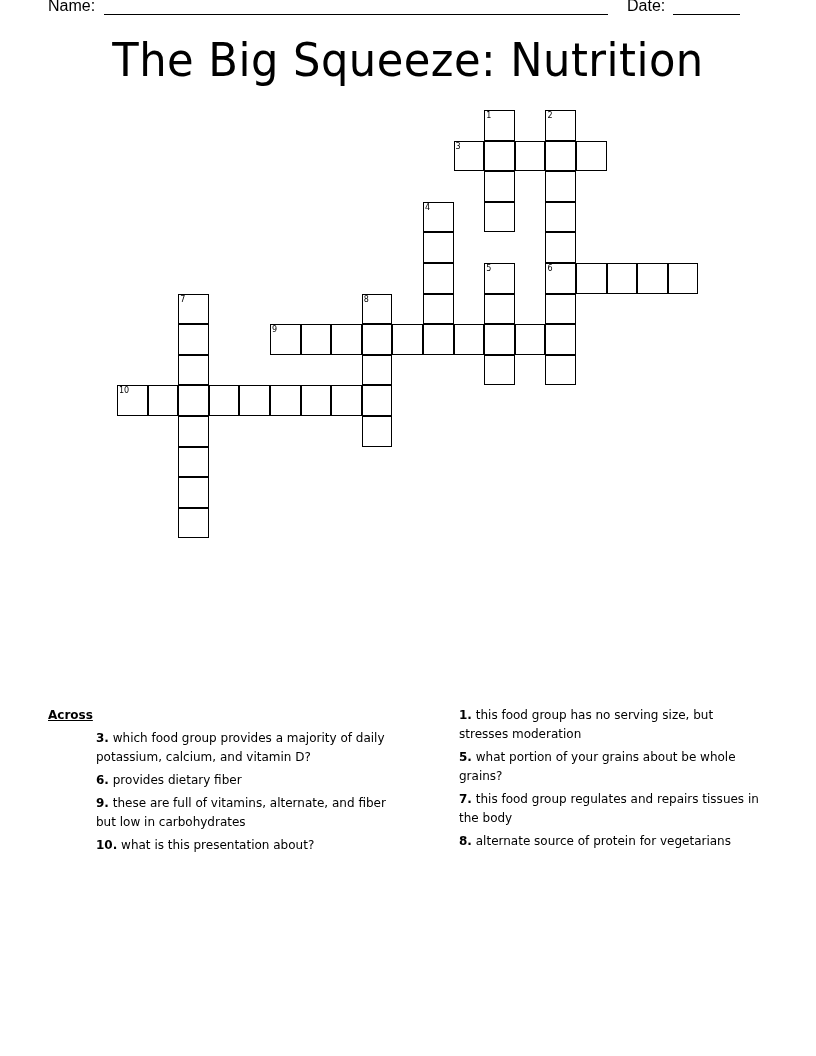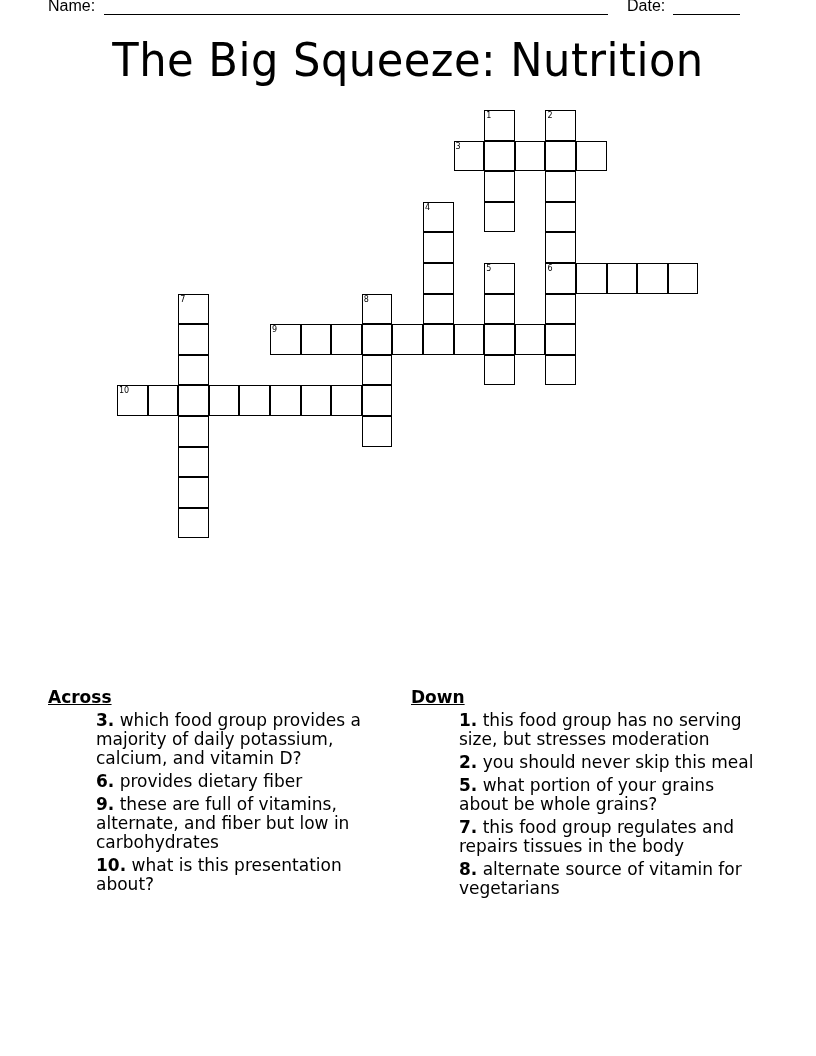--- a/index.html
+++ b/index.html
@@ -19,21 +19,21 @@
   }
   .grid { position: absolute; left: 0; top: 0; width: 816px; height: 560px; }
   .cell {
     position: absolute; width: 30.6px; height: 30.6px; box-sizing: border-box;
     border: 1.5px solid #000; background: #fff;
   }
   .cell-num {
     position: absolute; left: 1px; top: 0px;
     font-family: "DejaVu Sans", sans-serif; font-size: 8px; line-height: 9px;
   }
-  .clues { position: absolute; top: 688px; font-family: "DejaVu Sans", sans-serif; font-size: 17px; line-height: 19px; }
+  .clues { position: absolute; top: 706px; font-family: "DejaVu Sans", sans-serif; font-size: 12px; line-height: 19px; }
   .clues.across { left: 48px; width: 340px; }
   .clues.down { left: 411px; width: 350px; }
   .clue-heading { font-weight: bold; text-decoration: underline; margin-bottom: 4px; }
   .clue { margin-bottom: 4px; margin-left: 48px; }
   .clue-num { font-weight: bold; }
 </style>
 </head>
 <body>
 
 <div class="header-line">
@@ -125,19 +125,17 @@
 
 <div class="clues across">
   <div class="clue-heading">Across</div>
   <div class="clue"><span class="clue-num">3.</span> <span>which food group provides a majority of daily potassium, calcium, and vitamin D?</span></div>
   <div class="clue"><span class="clue-num">6.</span> <span>provides dietary fiber</span></div>
   <div class="clue"><span class="clue-num">9.</span> <span>these are full of vitamins, alternate, and fiber but low in carbohydrates</span></div>
   <div class="clue"><span class="clue-num">10.</span> <span>what is this presentation about?</span></div>
 </div>
 
 <div class="clues down">
-  <div class="clue-heading">Down</div>
   <div class="clue"><span class="clue-num">1.</span> <span>this food group has no serving size, but stresses moderation</span></div>
-  <div class="clue"><span class="clue-num">2.</span> <span>you should never skip this meal</span></div>
   <div class="clue"><span class="clue-num">5.</span> <span>what portion of your grains about be whole grains?</span></div>
   <div class="clue"><span class="clue-num">7.</span> <span>this food group regulates and repairs tissues in the body</span></div>
-  <div class="clue"><span class="clue-num">8.</span> <span>alternate source of vitamin for vegetarians</span></div>
+  <div class="clue"><span class="clue-num">8.</span> <span>alternate source of protein for vegetarians</span></div>
 </div>
 
 </body></html>

